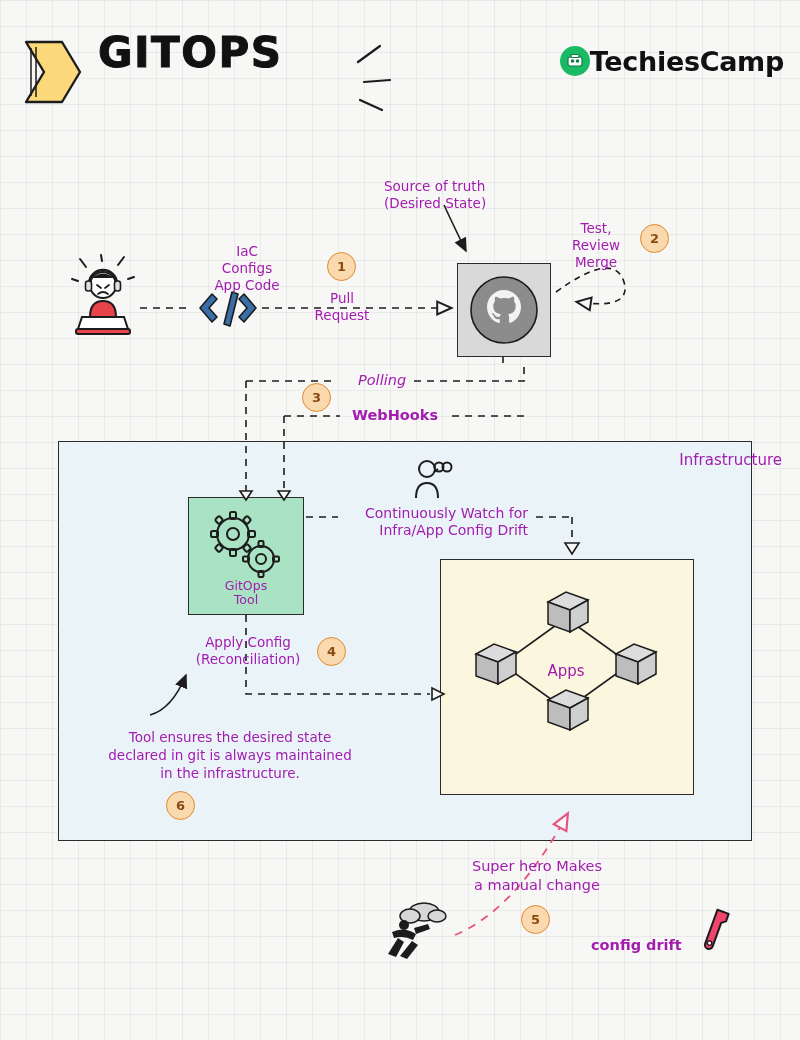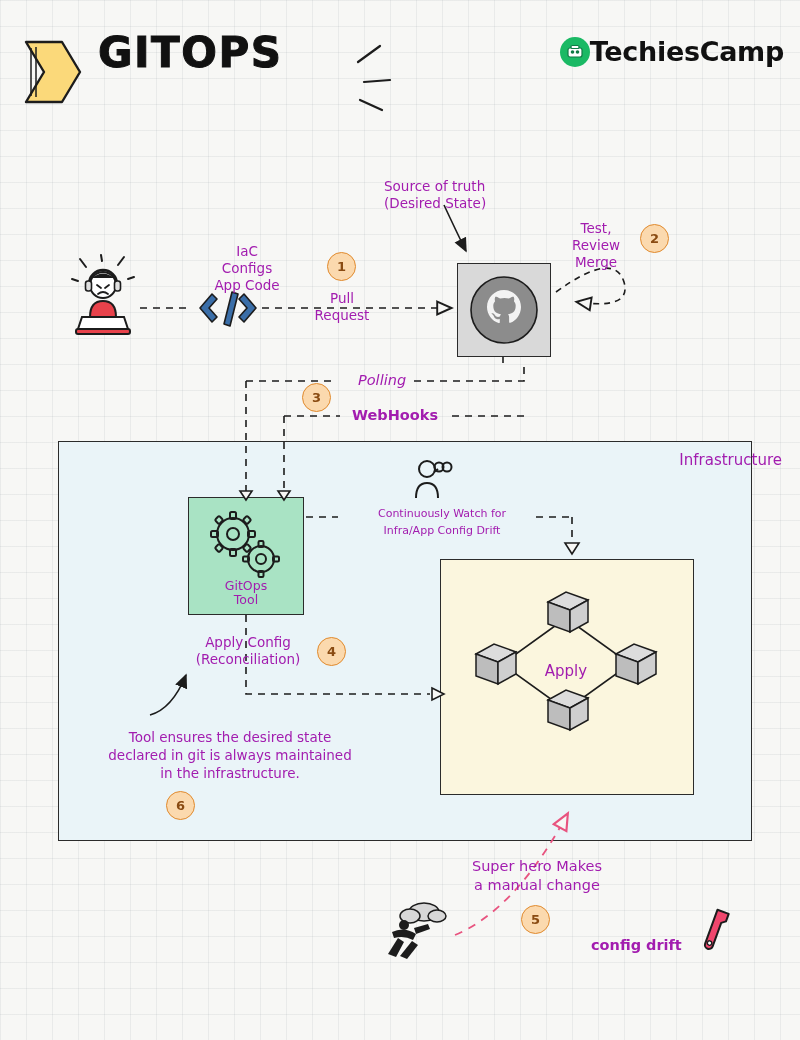--- a/index.html
+++ b/index.html
@@ -39,23 +39,23 @@
     line-height: 46px;
     color: #111;
     text-transform: uppercase;
     -webkit-text-stroke: 1px #111;
   }
   #logo-arrow {
     left: 22px; top: 36px;
     width: 62px; height: 72px;
   }
   #brand {
-    right: 16px; top: 36px;
+    right: 16px; top: 46px;
     display: flex;
-    align-items: flex-end;
+    align-items: flex-start;
   }
   #brand-name {
     font-size: 27px;
     font-weight: 700;
     color: #111;
     letter-spacing: -0.3px;
   }
   #brand-mark {
     width: 30px; height: 30px;
     border-radius: 50%;
@@ -208,21 +208,21 @@
       <path d="M176 82 L194 72 L194 94 L176 104 Z" fill="#cfcfcf"></path>
     </g>
 
     <g stroke="#1c1c1c" stroke-width="1.5">
       <path d="M86 120 L104 110 L126 118 L108 128 Z" fill="#dcdcdc"></path>
       <path d="M86 120 L86 142 L108 150 L108 128 Z" fill="#bdbdbd"></path>
       <path d="M108 128 L126 118 L126 140 L108 150 Z" fill="#cfcfcf"></path>
     </g>
   </svg>
 </div>
-<div class="abs hand" id="apps-label">Apply</div>
+<div class="abs hand" id="apps-label">Apps</div>
 
 <div class="abs" id="gitops-box">
   <div class="abs" style="left:14px; top:10px;">
     <svg width="90" height="76" viewBox="0 0 90 76">
       <g fill="none" stroke="#1c1c1c" stroke-width="2">
         <circle cx="30" cy="26" r="16"></circle>
         <circle cx="30" cy="26" r="6"></circle>
         <g>
           <rect x="27" y="4" width="6" height="7" rx="1.5"></rect>
           <rect x="27" y="41" width="6" height="7" rx="1.5"></rect>
@@ -387,21 +387,21 @@
 App Code</div>
 <div class="abs hand center" style="left:296px; top:290px; width:92px;">Pull
 Request</div>
 <div class="abs hand" style="left:384px; top:178px;">Source of truth
 (Desired State)</div>
 <div class="abs hand center" style="left:560px; top:220px; width:72px;">Test,
 Review
 Merge</div>
 <div class="abs hand" style="left:358px; top:372px; font-size:14.5px;font-style:italic;">Polling</div>
 <div class="abs hand" style="left:352px; top:407px; font-size:14.5px;font-weight:bold;">WebHooks</div>
-<div class="abs hand center" style="left:344px; top:505px; width:196px; font-size:11px;">Continuously Watch for
+<div class="abs hand center" style="left:332px; top:505px; width:196px; font-size:14px;text-align:right;">Continuously Watch for
 Infra/App Config Drift</div>
 <div class="abs hand center" style="left:182px; top:634px; width:132px;">Apply Config
 (Reconciliation)</div>
 <div class="abs hand" style="left:80px; top:728px; width:300px; font-size:13.5px; line-height:18px;text-align:center;">Tool ensures the desired state
 declared in git is always maintained
 in the infrastructure.</div>
 <div class="abs hand center" style="left:452px; top:857px; width:170px; font-size:14.5px; line-height:19px;">Super hero Makes
 a manual change</div>
 <div class="abs hand" style="left:591px; top:937px; font-size:14.5px; font-weight:700;">config drift</div>
 

